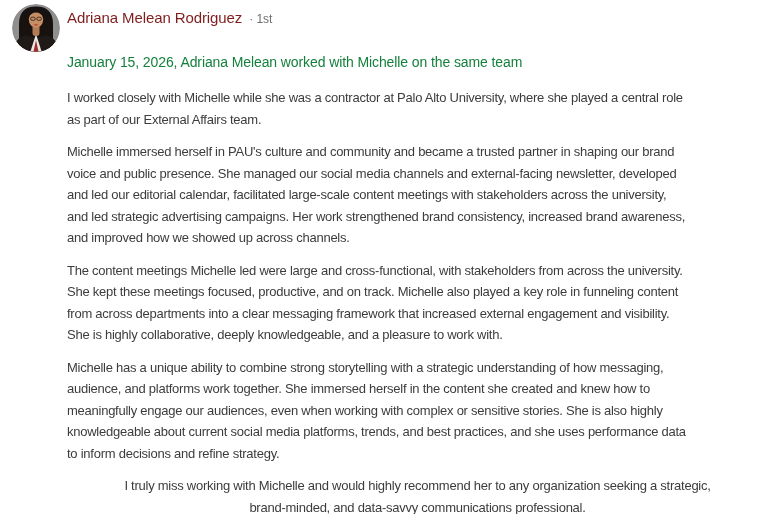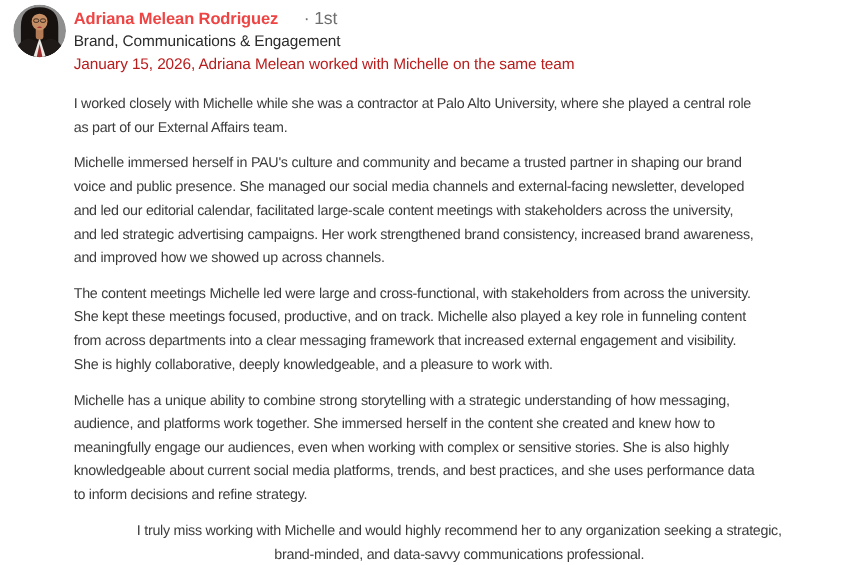--- a/index.html
+++ b/index.html
@@ -10,24 +10,24 @@
     overflow: hidden;
   }
   .rec-card { position: relative; width: 768px; height: 514px; padding: 4px 0 0 12px; }
   .rec-header { display: flex; align-items: flex-start; }
   .avatar {
     width: 48px; height: 48px; flex: 0 0 48px;
     border-radius: 50%; overflow: hidden; cursor: pointer;
   }
   .header-text { margin-left: 7px; padding-top: 4px; }
   .name-row { font-size: 15px; line-height: 19px; letter-spacing: -0.1px; }
-  .name { font-weight: bold; color: #ef4444; cursor: pointer; }
-  .degree { color: #6e6e6e; font-size: 16px; font-weight: normal; margin-left: 19px; }
+  .name { font-weight: normal; color: #7f1d1d; cursor: pointer; }
+  .degree { color: #6e6e6e; font-size: 12px; font-weight: normal; margin-left: 3px; }
   .headline { font-size: 14px; line-height: 21px; letter-spacing: -0.1px; color: #2b2b2b; }
-  .meta { font-size: 14px; line-height: 21px; letter-spacing: -0.1px; color: #b91c1c; }
+  .meta { font-size: 14px; line-height: 21px; letter-spacing: -0.1px; color: #15803d; margin-top: 23px; }
   .rec-body { margin: 14px 0 0 55px; width: 701px; }
   .rec-body p {
     font-size: 13px;
     line-height: 21.5px;
     letter-spacing: -0.25px;
     color: #3c3c3c;
     white-space: pre-line;
     margin: 0 0 11px 0;
   }
   .rec-body p:last-child { margin-bottom: 0; text-align: center; }
@@ -59,21 +59,20 @@
           <path d="M21.6 20.7 Q24 22.4 26.4 20.7 Q24 19.6 21.6 20.7 Z" fill="#b13434"></path>
         </g>
       </svg>
     </div>
 
     <div class="header-text">
       <div class="name-row">
         <span class="name">Adriana Melean Rodriguez</span>
         <span class="degree">· 1st</span>
       </div>
-      <div class="headline">Brand, Communications &amp; Engagement</div>
       <div class="meta">January 15, 2026, Adriana Melean worked with Michelle on the same team</div>
     </div>
   </div>
 
   <div class="rec-body">
     <p>I worked closely with Michelle while she was a contractor at Palo Alto University, where she played a central role
 as part of our External Affairs team.</p>
     <p>Michelle immersed herself in PAU's culture and community and became a trusted partner in shaping our brand
 voice and public presence. She managed our social media channels and external-facing newsletter, developed
 and led our editorial calendar, facilitated large-scale content meetings with stakeholders across the university,

